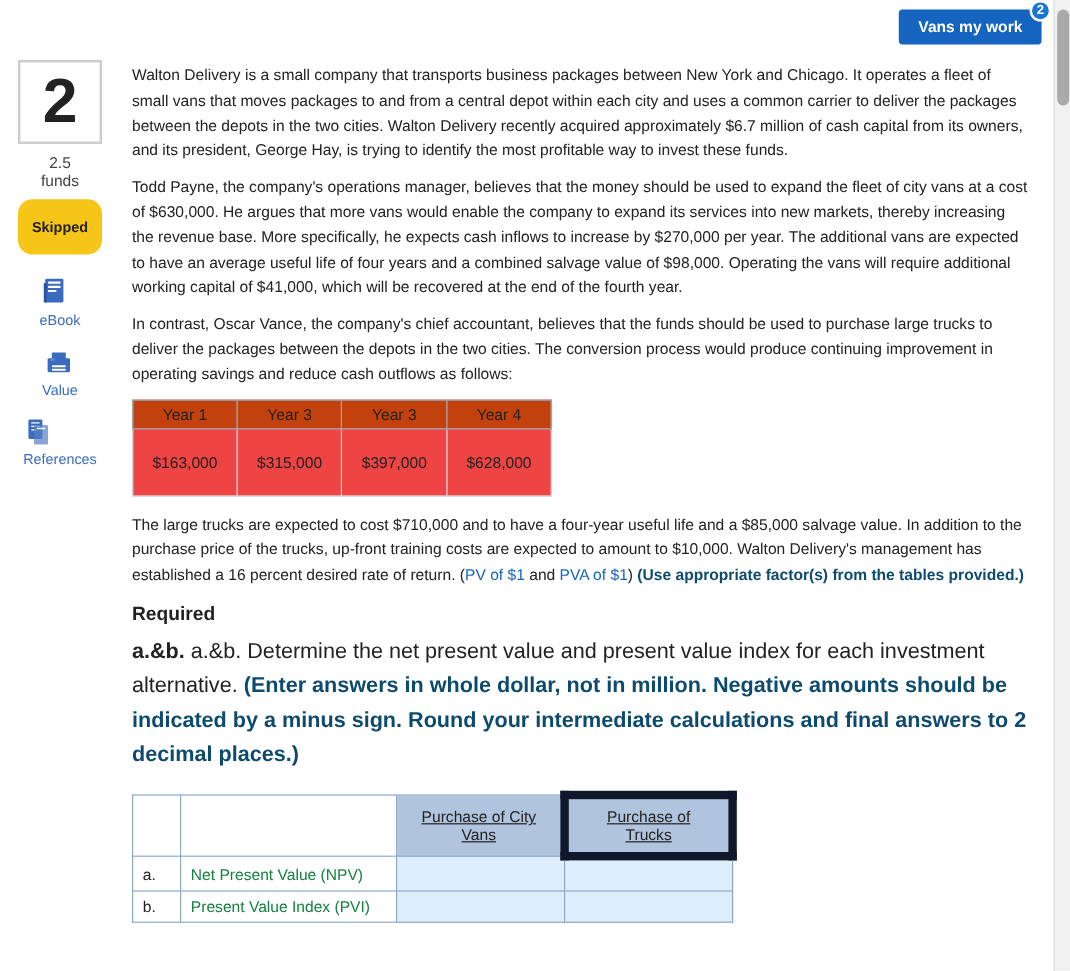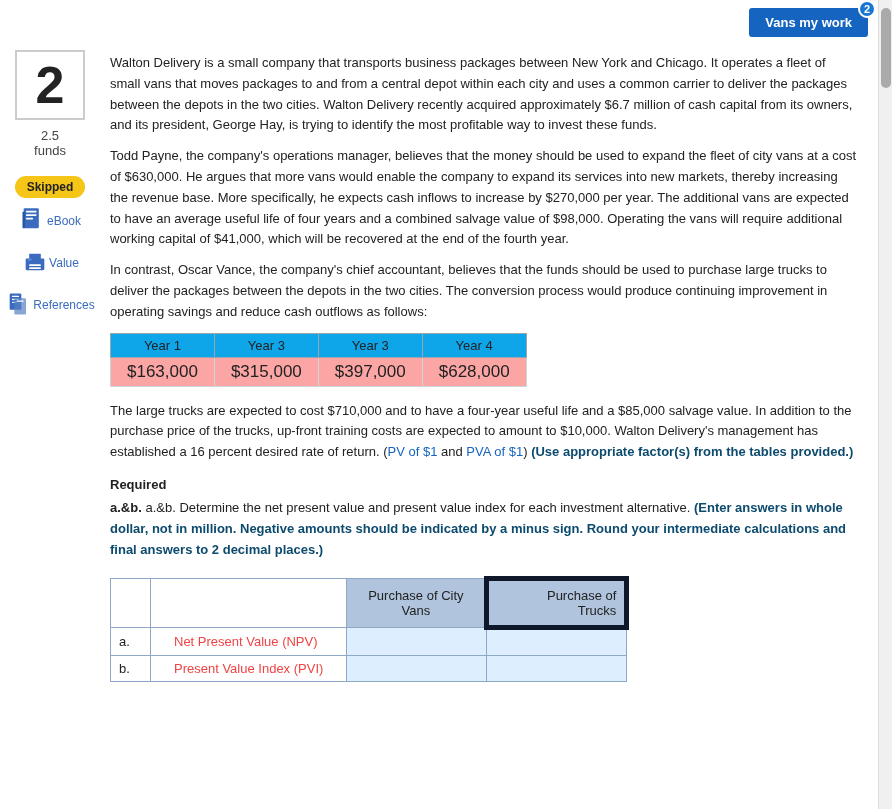--- a/index.html
+++ b/index.html
@@ -67,35 +67,34 @@
       display: flex;
       align-items: center;
       justify-content: center;
       margin-bottom: 8px;
       margin-top: 5px;
     }
     .points-label {
       font-size: 13px;
       color: #444;
       text-align: center;
-      margin-bottom: 18px;
+      margin-bottom: 8px;
     }
     .skipped-badge {
       background: #f5c518;
       color: #222;
       font-size: 12px;
       font-weight: bold;
       border-radius: 12px;
-      padding: 4px 12px;
-      margin-bottom: 8px;
+      padding: 16px 12px;
+      margin-bottom: 18px;
     }
     .sidebar-icon-item {
       display: flex;
-      flex-direction: row;
-      align-items: center;
+      flex-direction: column;
       margin-bottom: 14px;
       cursor: pointer;
       color: #1565c0;
     }
     .sidebar-icon-item svg {
       width: 28px;
       height: 28px;
       fill: #3a6bbf;
     }
     .sidebar-icon-label {
@@ -112,43 +111,43 @@
       line-height: 1.6;
       color: #222;
       margin-bottom: 10px;
     }
     .savings-table {
       border-collapse: collapse;
       margin: 10px 0 14px 0;
       min-width: 340px;
     }
     .savings-table th {
-      background: #0ea5e9;
+      background: #c2410c;
       color: #222;
       padding: 4px 16px;
       font-size: 13px;
       font-weight: normal;
       text-align: center;
       border: 1px solid #9aa5ad;
     }
     .savings-table td {
-      background: #fca5a5;
-      padding: 4px 16px;
+      background: #ef4444;
+      padding: 20px 16px;
       text-align: center;
       border: 1px solid #cfd4d7;
-      font-size: 17px;
+      font-size: 13px;
     }
     .required-label {
       font-weight: bold;
-      font-size: 13px;
+      font-size: 16px;
       margin-top: 14px;
       margin-bottom: 6px;
     }
     .ab-instruction {
-      font-size: 13px;
+      font-size: 18px;
       margin-bottom: 6px;
       line-height: 1.6;
     }
     .red-text {
       color: #0c4a6e;
       font-weight: bold;
     }
     .link-text {
       color: #1565c0;
       cursor: pointer;
@@ -159,41 +158,42 @@
       min-width: 480px;
     }
     .answer-table th {
       background: #b0c4de;
       color: #222;
       padding: 7px 18px;
       font-size: 13px;
       font-weight: normal;
       text-align: center;
       border: 1px solid #8fa8c8;
+      text-decoration: underline;
     }
     .answer-table td {
       border: 1px solid #8fa8c8;
       padding: 5px 10px;
       font-size: 13px;
       background: #fff;
       vertical-align: middle;
     }
     .answer-table td.row-label {
       background: #fff;
       color: #222;
       min-width: 40px;
       text-align: left;
       padding: 5px 8px;
     }
     .answer-table td.desc-label {
       background: #fff;
-      color: #ef4444;
+      color: #15803d;
       min-width: 170px;
       text-align: left;
-      padding: 5px 23px;
+      padding: 5px 8px;
     }
     .answer-input-cell {
       background: #ddeeff !important;
       min-width: 120px;
       width: 140px;
     }
     .answer-input {
       border: none;
       background: transparent;
       width: 100%;
@@ -324,21 +324,21 @@
         </p>
 
         <table class="answer-table">
           <thead>
             <tr>
               <th style="border:1px solid #8fa8c8; background:#fff; width:30px;"></th>
               <th style="border:1px solid #8fa8c8; background:#fff; min-width:180px; text-align:left;"></th>
               <th style="border:1px solid #8fa8c8; background:#b0c4de; text-align:center; padding:7px 14px;">
                 Purchase of City<br>Vans
               </th>
-              <th style="border:5px solid #0f172a; background:#b0c4de; text-align:right; padding:7px 8px;">
+              <th style="border:7px solid #0f172a; background:#b0c4de; text-align:center; padding:7px 8px;">
                 Purchase of<br>Trucks
               </th>
             </tr>
           </thead>
           <tbody>
             <tr>
               <td class="row-label">a.</td>
               <td class="desc-label">Net Present Value (NPV)</td>
               <td class="answer-input-cell">
                 <input class="answer-input" type="text" value="" style="">

